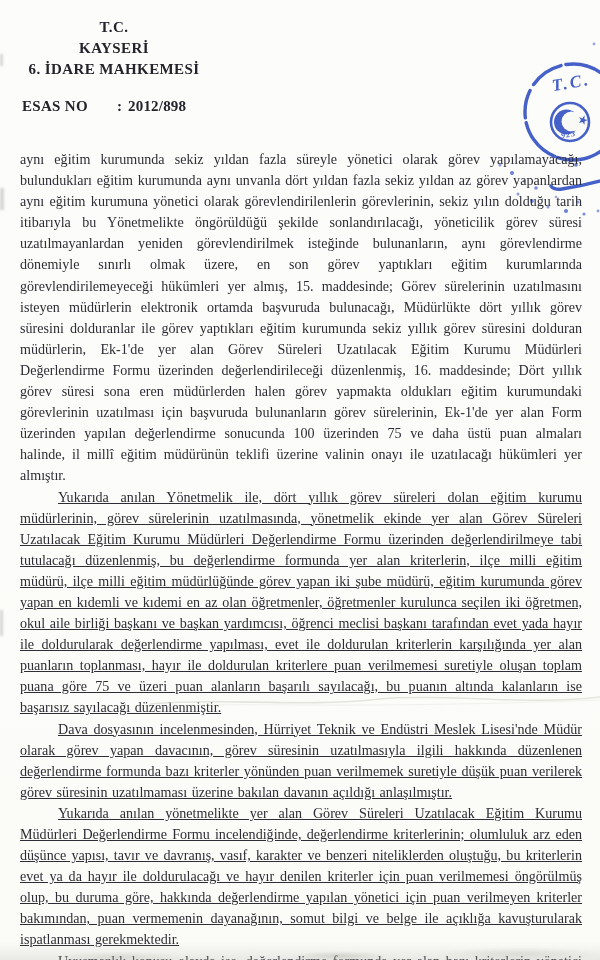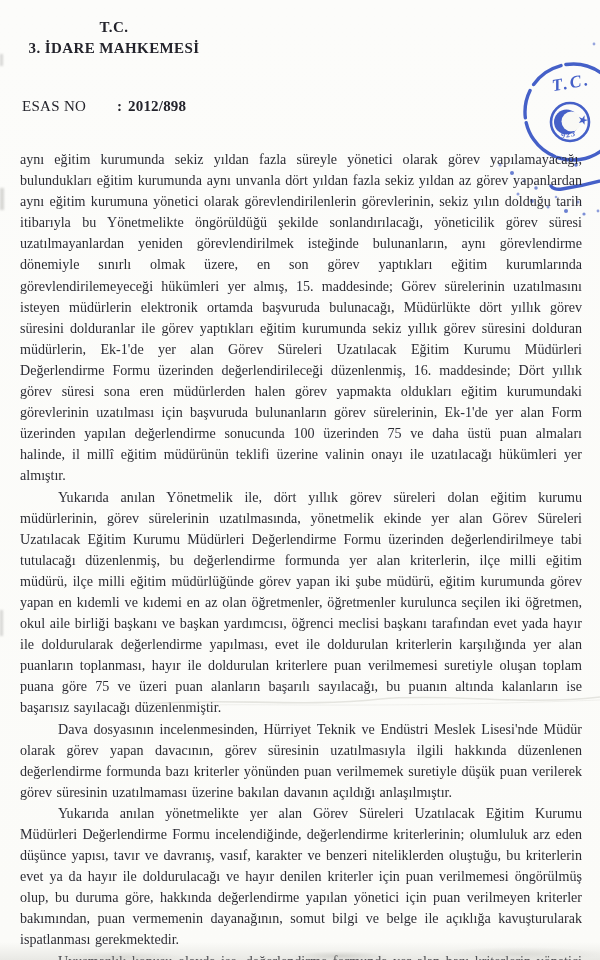--- a/index.html
+++ b/index.html
@@ -29,37 +29,37 @@
 
   
   .case-block {
     position: absolute;
     left: 22px; top: 96px;
     font-size: 15px;
     line-height: 21px;
     color: #23232b;
   }
   .case-row { white-space: nowrap; }
-  .case-label { display: inline-block; width: 95px; font-weight: normal; letter-spacing: 0.3px; }
+  .case-label { display: inline-block; width: 95px; font-weight: bold; letter-spacing: 0.3px; }
   .case-sep  { font-weight: bold; margin-right: 6px; }
   .case-value{ font-weight: 600; letter-spacing: 0.2px; }
 
   
   .body-text {
     position: absolute;
     left: 20px; top: 149px;
     width: 562px;
     font-size: 14.1px;
     line-height: 21.1px;
     text-align: justify;
     word-spacing: 1px;
     color: var(--ink);
   }
   .body-text p { margin: 0; }
-  .body-text p.ind { text-indent: 38px; }
+  .body-text p.ind { text-indent: 38px; text-decoration: underline; }
 
   
   .stamp {
     position: absolute;
     left: 490px; top: 36px;
     mix-blend-mode: multiply;
     opacity: 0.94;
   }
   .stamp .st { stroke: var(--stamp); fill: none; }
   .stamp .sf { fill: var(--stamp); stroke: none; }
@@ -91,21 +91,22 @@
   .edge-mark.m2 { left: 0; top: 188px; width: 4px; height: 22px; }
   .edge-mark.m3 { left: 0; top: 610px; width: 3px; height: 26px; }
 </style>
 </head>
 <body>
 
 <div class="page">
 
   <header class="court-header">
     <div>T.C.</div>
-    <div>3. İDARE MAHKEMESİ</div>
+    <div>KAYSERİ</div>
+    <div>6. İDARE MAHKEMESİ</div>
   </header>
 
   <section class="case-block">
     <div class="case-row">
       <span class="case-label">ESAS NO</span><span class="case-sep">:</span><span class="case-value">2012/898</span>
     </div>
   </section>
 
   <svg class="stamp" width="130" height="200" viewBox="0 0 130 200" aria-hidden="true">
     <g>

